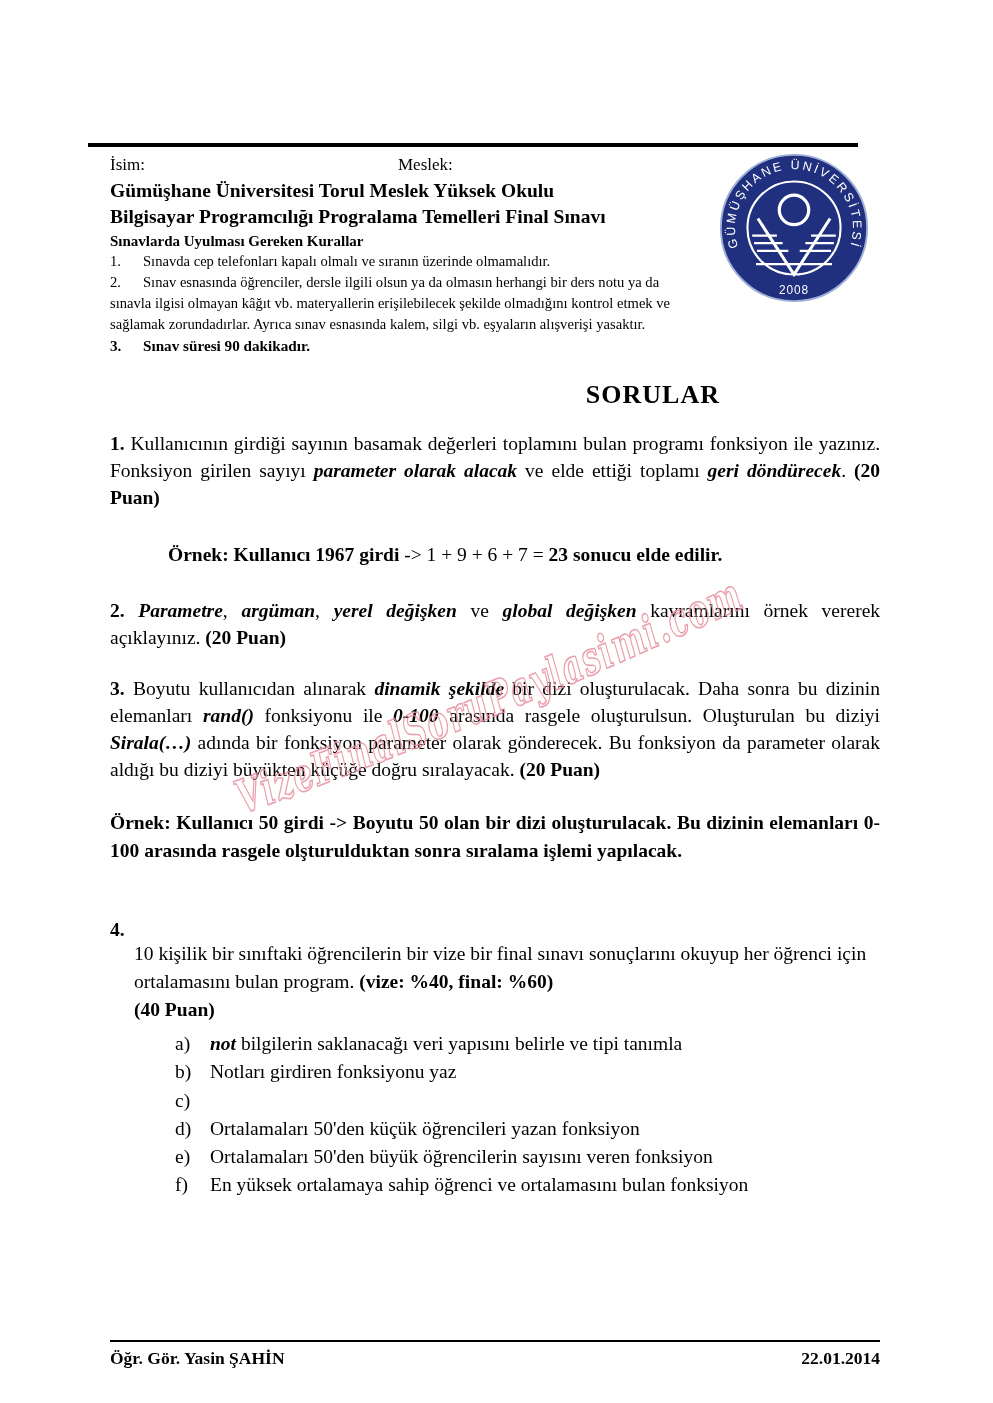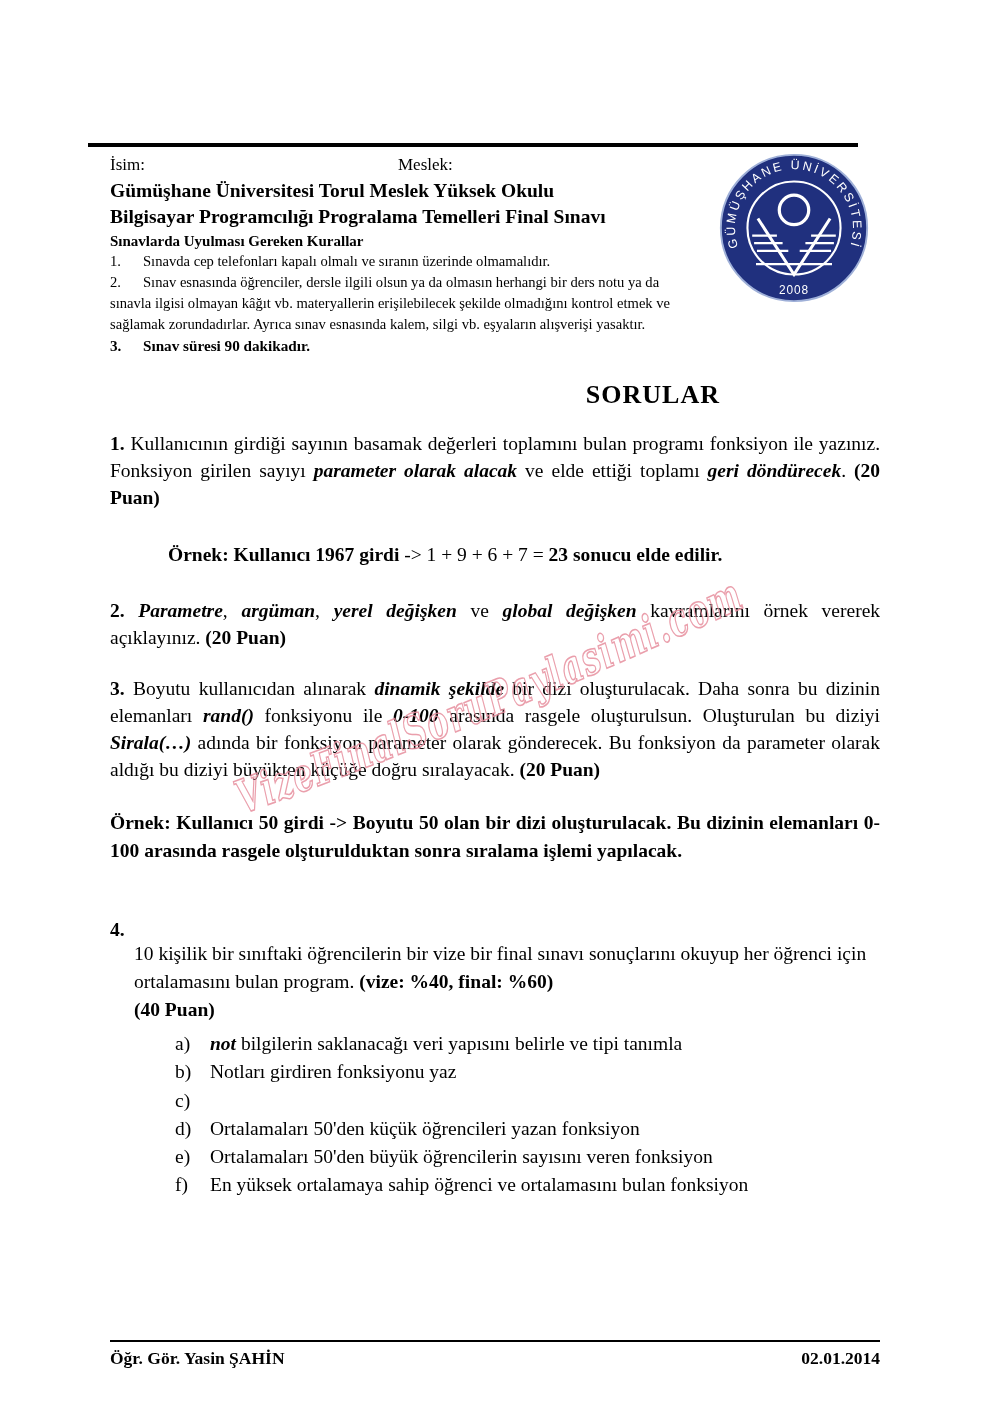--- a/index.html
+++ b/index.html
@@ -146,17 +146,17 @@
     </defs>
     <text class="wm-text">
       <textPath href="#wmPath" textLength="545" lengthAdjust="spacingAndGlyphs">VizeFinalSoruPaylasimi.com</textPath>
     </text>
   </svg>
 
   <div class="footer">
     <div class="footline"></div>
     <div class="foot-row">
       <span>Öğr. Gör. Yasin ŞAHİN</span>
-      <span>02.01.2014</span>
+      <span>22.01.2014</span>
     </div>
   </div>
 
 </div>
 
 </body></html>

